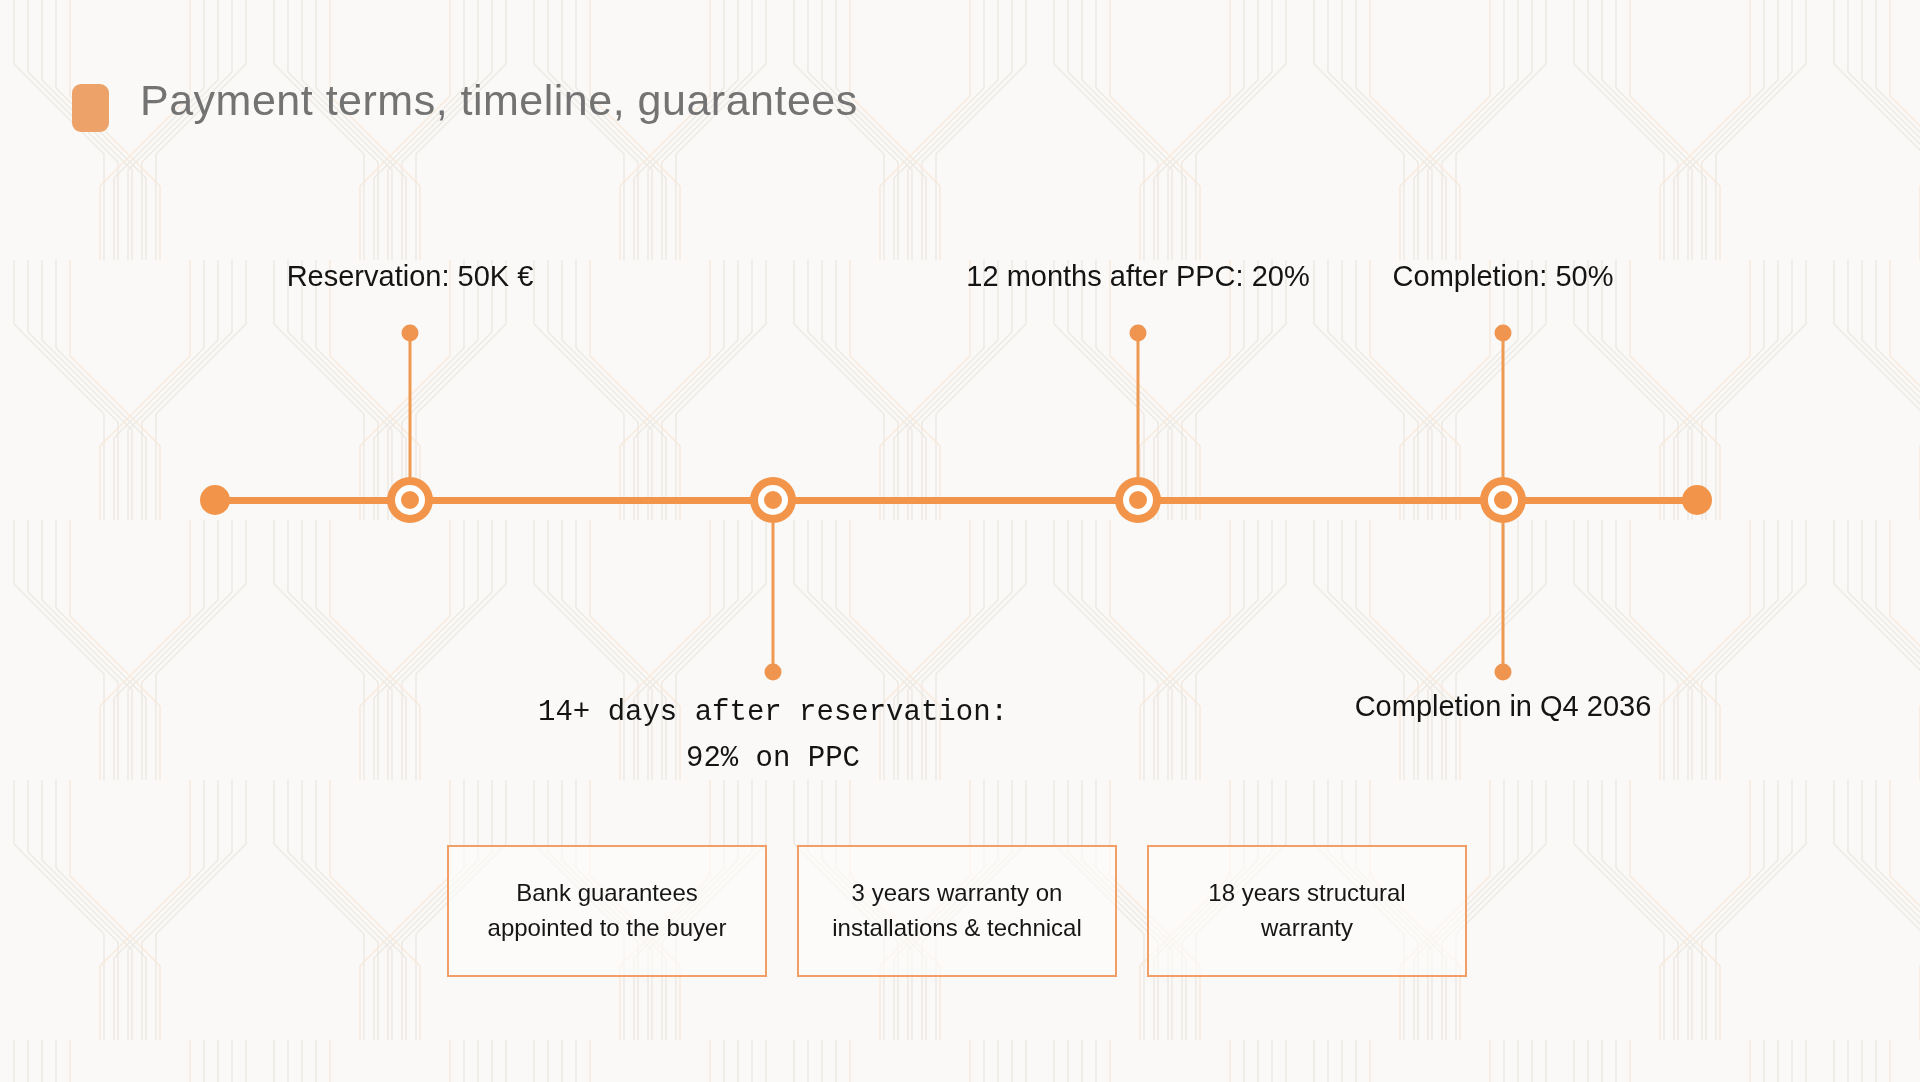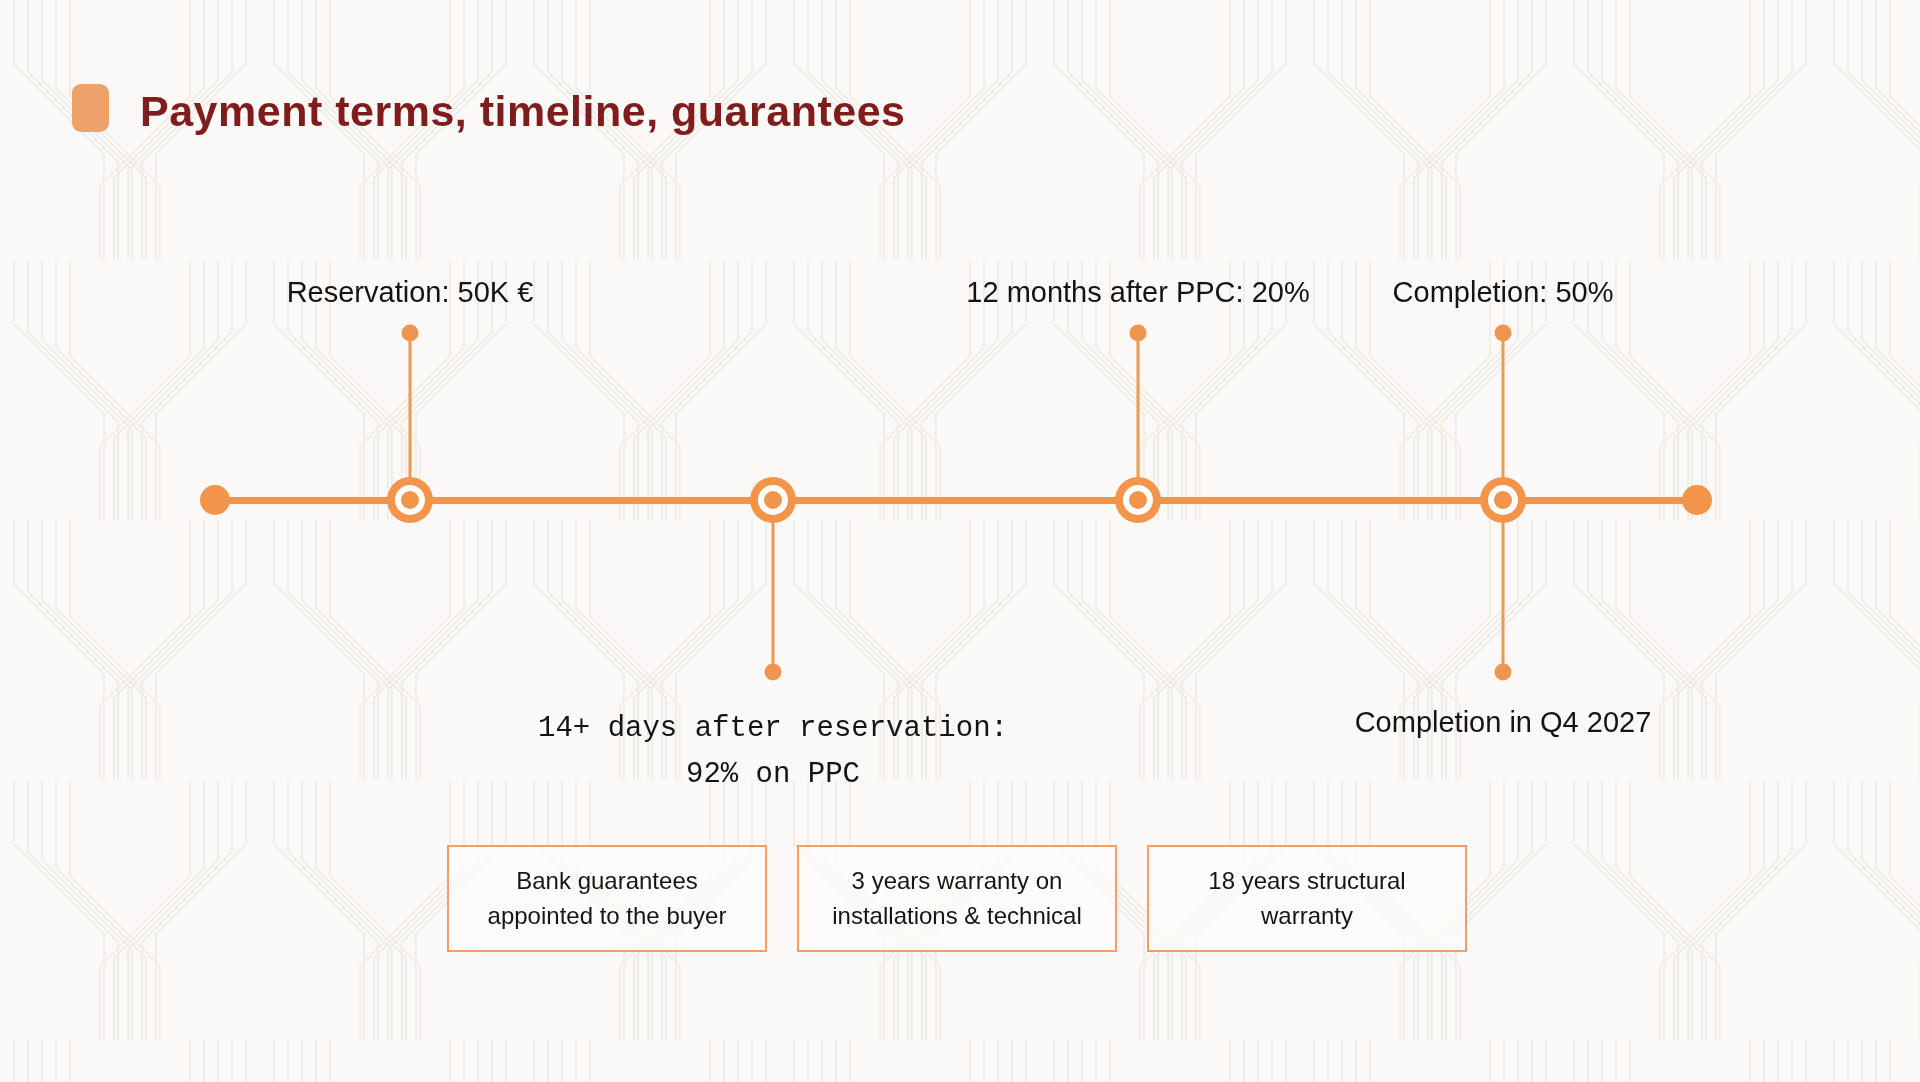--- a/index.html
+++ b/index.html
@@ -29,25 +29,24 @@
     position: absolute;
     left: 72px; top: 84px;
     width: 37px; height: 48px;
     border-radius: 9px;
     background: #ECA268;
   }
   .page-title {
     position: absolute;
     left: 140px; top: 76px;
     font-size: 43px;
-    font-weight: 700;
+    font-weight: 400;
     letter-spacing: 0.5px;
     white-space: nowrap;
-    color: #7f1d1d;
-    margin-top: 11px;
+    color: #737373;
   }
 
   
   .timeline { position: absolute; inset: 0; z-index: 2; }
   .tl-line {
     position: absolute;
     left: 215px; top: 497px;
     width: 1482px; height: 7px;
     background: #F2954B;
     border-radius: 4px;
@@ -92,36 +91,35 @@
   }
   .tl-label {
     position: absolute;
     transform: translateX(-50%);
     white-space: nowrap;
     font-size: 29px;
     font-weight: 500;
     color: #141414;
     z-index: 4;
     text-align: center;
-    margin-top: 16px;
   }
   .label-above { top: 260px; }
   .label-below { top: 690px; }
   .label-below-2line { top: 690px; line-height: 1.58; font-family: Liberation Mono, monospace; }
 
   
   .boxes-row {
     position: absolute;
     left: 447px; top: 845px;
     display: flex;
     gap: 30px;
     z-index: 4;
   }
   .g-box {
-    width: 320px; height: 107px;
+    width: 320px; height: 132px;
     border: 2px solid #F0A066;
     background: rgba(253, 252, 250, 0.65);
     display: flex;
     align-items: center;
     justify-content: center;
     text-align: center;
     padding: 8px 28px;
     font-size: 24px;
     font-weight: 500;
     line-height: 1.45;
@@ -187,21 +185,21 @@
 
     <div class="tl-label label-below-2line" style="left:773px;">
       <div>14+ days after reservation:</div>
       <div>92% on PPC</div>
     </div>
 
     <div class="tl-label label-above" style="left:1138px;text-align:center;">12 months after PPC: 20%</div>
 
     <div class="tl-label label-above" style="left:1503px;">Completion: 50%</div>
 
-    <div class="tl-label label-below" style="left:1503px;">Completion in Q4 2027</div>
+    <div class="tl-label label-below" style="left:1503px;">Completion in Q4 2036</div>
   </div>
 
   <div class="boxes-row">
     <div class="g-box">
       <span>Bank guarantees appointed to the buyer</span>
     </div>
     <div class="g-box">
       <span>3 years warranty on installations &amp; technical</span>
     </div>
     <div class="g-box">

